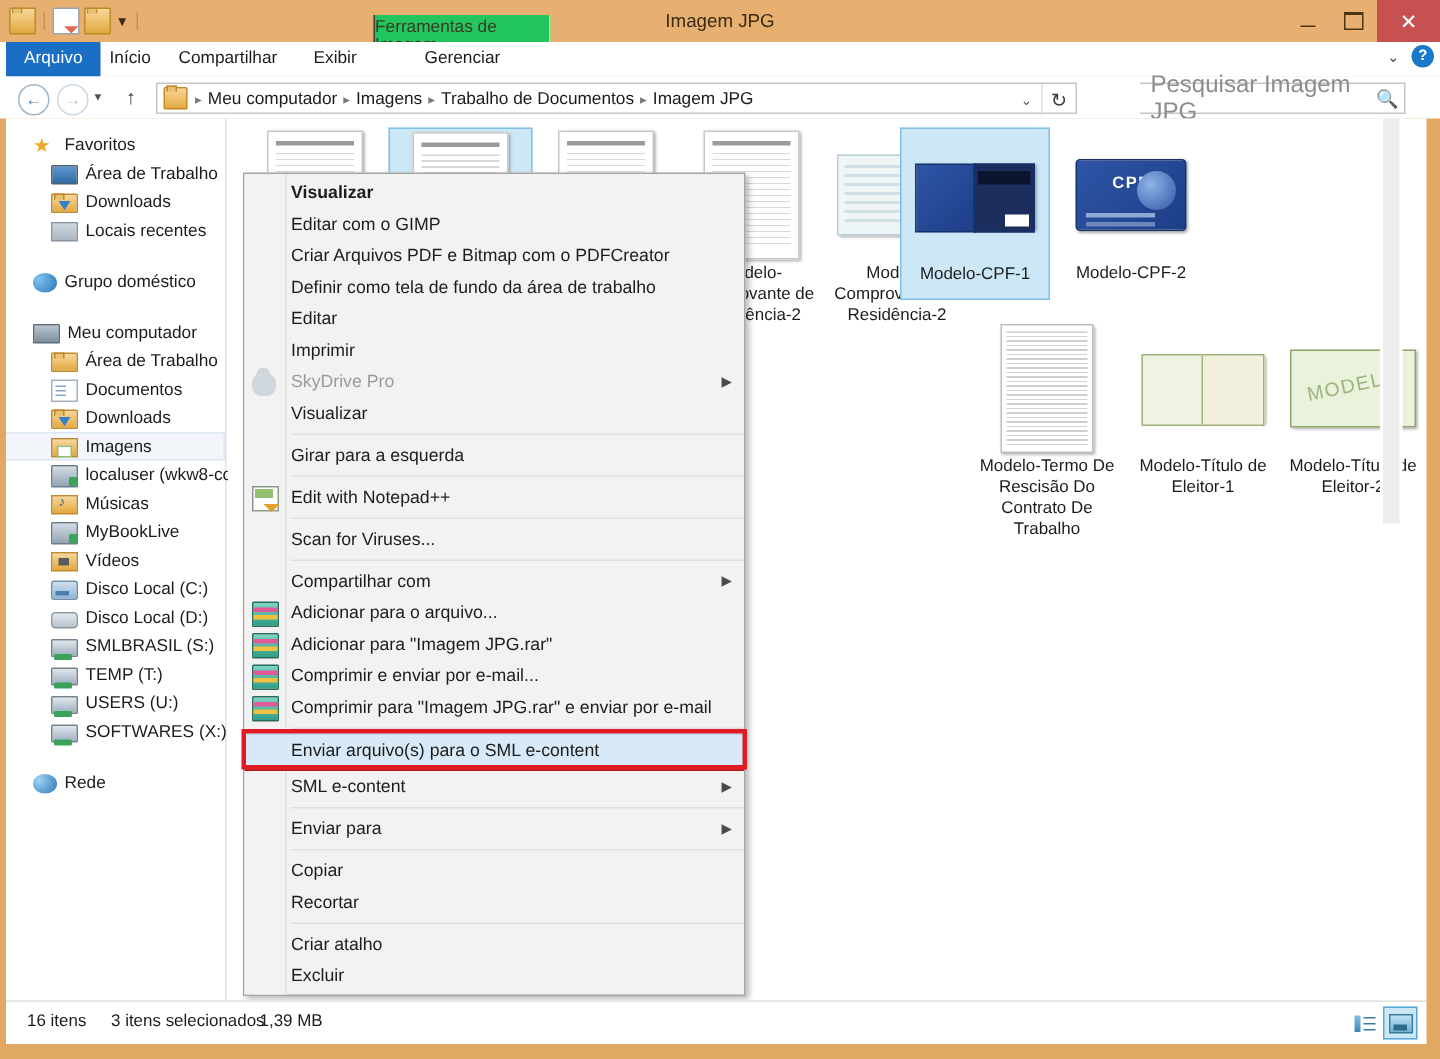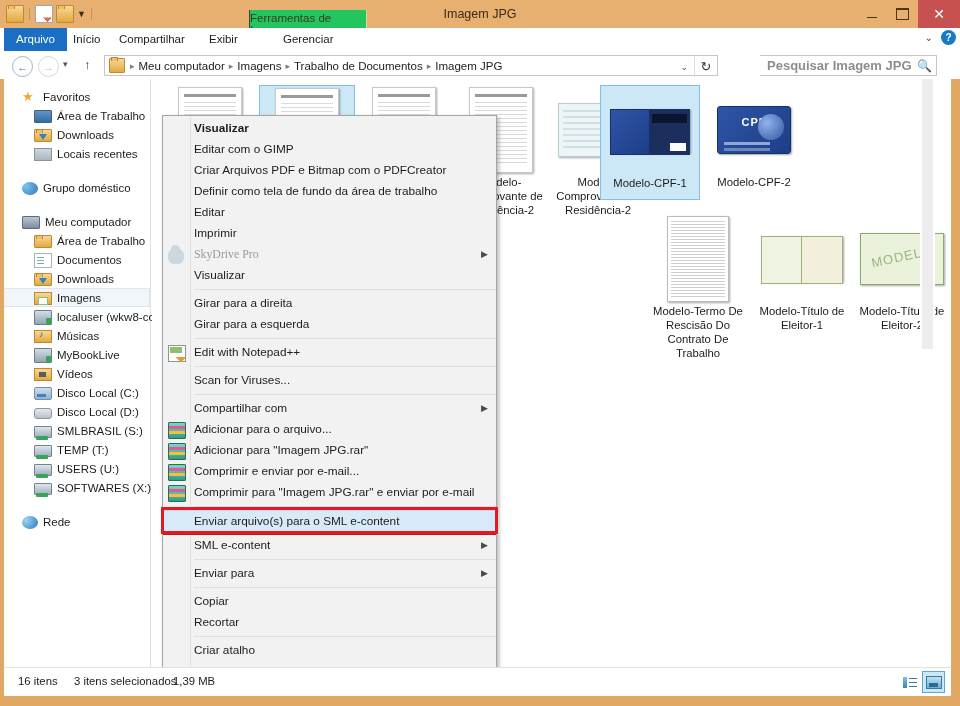--- a/index.html
+++ b/index.html
@@ -47,21 +47,21 @@
   .navbtn{position:absolute;top:5px;width:19px;height:19px;border-radius:50%;border:1px solid #9fb5c9;color:#4a7ea8;font-size:11px;display:flex;align-items:center;justify-content:center;background:#fff;}
   .navbtn.disabled{border-color:#cdd8e2;color:#b3c4d2;}
   .crumbbox{position:absolute;left:104px;top:4px;width:614px;height:21px;border:1px solid #c6c6c6;background:#fff;display:flex;align-items:center;padding:0 2px;box-sizing:border-box;}
   .crumb{font-size:11.5px;color:#1c1c1c;padding:0 3px;}
   .crumbarrow{color:#7a7a7a;font-size:9px;padding:0 1px;}
   .cfolder{width:14px;height:13px;position:relative;margin:0 4px 0 2px;background:linear-gradient(#f7d79a,#e3a93f);border:1px solid #c08a2c;border-radius:1px;}
   .cfolder:before{content:"";position:absolute;left:1px;top:-2px;width:5px;height:3px;background:#e8c070;border:1px solid #c08a2c;border-bottom:none;}
   .crumbdrop{position:absolute;right:24px;top:0;height:21px;display:flex;align-items:center;color:#555;font-size:9px;padding:0 5px;}
   .refreshbtn{position:absolute;right:0;top:0;height:21px;width:22px;display:flex;align-items:center;justify-content:center;color:#3a3a3a;font-size:13px;border-left:1px solid #ddd;}
   .searchbox{position:absolute;left:760px;top:4px;width:177px;height:21px;border:1px solid #c6c6c6;border-left:none;background:#fff;display:flex;align-items:center;box-sizing:border-box;}
-  .searchbox .ph{flex:1;padding-left:7px;color:#8d8d8d;font-size:13px;font-weight:bold;}
+  .searchbox .ph{flex:1;padding-left:7px;color:#8d8d8d;font-size:16px;}
   .searchbox .mag{width:22px;text-align:center;color:#3a3a3a;font-size:12px;}
 
   
   .body{position:absolute;left:4px;top:79px;width:947px;height:588px;background:#fff;overflow:hidden;}
   .sidebar{position:absolute;left:0;top:0;width:147px;height:588px;background:#fff;border-right:1px solid #e2e2e2;padding-top:8px;box-sizing:border-box;}
   .snode{height:19px;display:flex;align-items:center;font-size:11.5px;color:#1c1c1c;padding-left:18px;white-space:nowrap;}
   .snode.child{padding-left:30px;}
   .snode.sel{background:#f2f6fb;border:1px solid #dbe7f3;box-sizing:border-box;margin-left:-1px;}
   .sicon{width:16px;height:14px;margin-right:5px;flex:0 0 16px;position:relative;}
   .spacer{height:15px;}
@@ -132,21 +132,21 @@
   .t-green:after{content:"";position:absolute;left:5px;top:6px;right:5px;bottom:5px;border:1px solid #b6cfa2;
     background:repeating-linear-gradient(#dcead0 0 1px,transparent 1px 6px);}
 
   
   .ctxmenu{position:absolute;left:310px;top:115px;width:335px;background:#f2f2f2;
            border:1px solid #a5a5a5;box-shadow:2px 2px 4px rgba(0,0,0,.28);
            box-sizing:border-box;padding:2px 0;}
   .ctxmenu .icocol{position:absolute;left:0;top:0;bottom:0;width:27px;background:#f2f2f2;border-right:1px solid #e0e0e0;}
   .mi{position:relative;height:21px;line-height:21px;padding-left:31px;font-size:11.8px;color:#1c1c1c;white-space:nowrap;}
   .mi.bold{font-weight:bold;}
-  .mi.disabled{color:#9a9a9a;font-family:Liberation Serif, serif;}
+  .mi.disabled{color:#9a9a9a;}
   .mi .arrow{position:absolute;right:8px;top:0;line-height:21px;font-size:9px;color:#4a4a4a;}
   .mi .mico{position:absolute;left:5px;top:3px;width:16px;height:15px;}
   .mi.hot{background:#d8eaf8;border-top:1px solid #bcd9ee;border-bottom:3px solid #b91c1c;}
   .msep{height:1px;background:#dfdfdf;margin:3px 0 3px 31px;}
   .redbox{position:absolute;left:-2px;right:-2px;top:-4px;height:27px;border:3px solid #e01b24;pointer-events:none;box-sizing:border-box;}
   .rar{width:16px;height:15px;background:linear-gradient(#7fd4c4,#2f9d86);border:1px solid #2b6b5e;border-radius:1px;position:relative;}
   .rar:before{content:"";position:absolute;left:0;right:0;top:3px;height:3px;background:#e05a9a;}
   .rar:after{content:"";position:absolute;left:0;right:0;top:8px;height:3px;background:#f0c040;}
   .npp{width:15px;height:15px;background:#fff;border:1px solid #8a9a8a;position:relative;}
   .npp:before{content:"";position:absolute;left:1px;top:1px;right:3px;height:6px;background:#8fbf6f;}
@@ -447,21 +447,20 @@
       <div class="mi">Imprimir</div>
       <div class="mi disabled">
         <span class="mico sky"></span>
         <span>SkyDrive Pro</span>
         <span class="arrow">▶</span>
       </div>
       <div class="mi">Visualizar</div>
 
       <div class="msep"></div>
 
-      <div class="mi">Girar para a direita</div>
       <div class="mi">Girar para a esquerda</div>
 
       <div class="msep"></div>
 
       <div class="mi">
         <span class="mico npp"></span>
         <span>Edit with Notepad++</span>
       </div>
 
       <div class="msep"></div>

